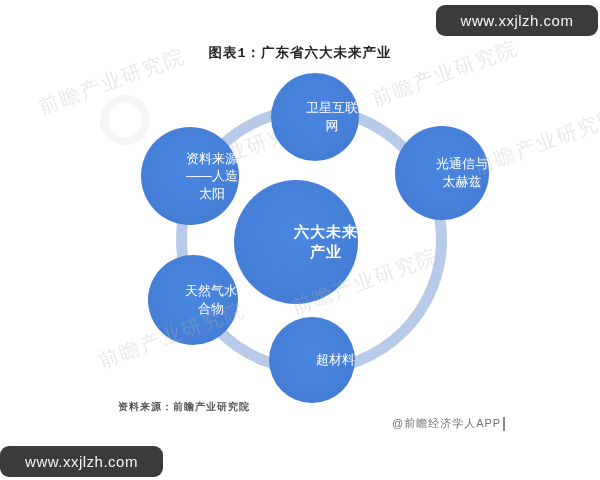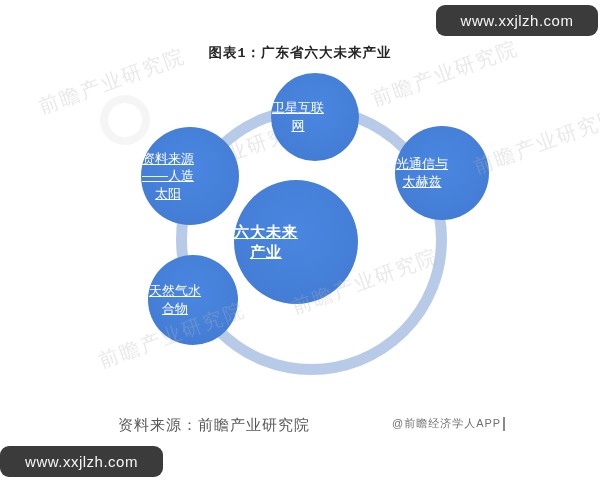--- a/index.html
+++ b/index.html
@@ -49,23 +49,22 @@
     border: 11px solid #b7cbe9;
     border-radius: 50%;
   }
 
   
   .node {
     position: absolute;
     border-radius: 50%;
     background: radial-gradient(circle at 50% 42%, #4a87e0 0%, #4179d2 100%);
     color: #ffffff;
-    display: flex; align-items: center; justify-content: flex-start;
+    display: flex; align-items: center; justify-content: flex-end;
     text-align: center;
-    text-decoration: underline;
   }
   .node .node-label {
     display: inline-block;
     line-height: 1.35;
     word-break: break-all;
   }
   .node.center-node {
     left: 234px; top: 180px; width: 124px; height: 124px;
     font-size: 15px; font-weight: bold; letter-spacing: 1px;
   }
@@ -102,24 +101,25 @@
     width: 34px; height: 34px;
     border-radius: 50%;
     border: 8px solid #c9c9c9;
     opacity: 0.18;
     transform: rotate(-20deg);
   }
 
   
   .footer-source {
     position: absolute;
-    left: 118px; top: 416px;
-    font-size: 15px;
+    left: 118px; top: 400px;
+    font-size: 10px;
     color: #595959;
     letter-spacing: 1px;
+    font-weight: bold;
   }
   .footer-credit {
     position: absolute;
     left: 392px; top: 416px;
     font-size: 11px;
     color: #707070;
     letter-spacing: 1px;
     display: flex; align-items: center; text-align: right;
   }
   .text-cursor {
@@ -142,20 +142,23 @@
   <div class="chart-title">图表1：广东省六大未来产业</div>
 
   <div class="ring"></div>
 
   <div class="node sat pos-top">
     <span class="node-label">卫星互联网</span>
   </div>
   <div class="node sat pos-top-right">
     <span class="node-label">光通信与太赫兹</span>
   </div>
+  <div class="node sat pos-bottom">
+    <span class="node-label">超材料</span>
+  </div>
   <div class="node sat pos-bottom-left">
     <span class="node-label">天然气水合物</span>
   </div>
   <div class="node sat pos-top-left">
     <span class="node-label">资料来源——人造太阳</span>
   </div>
 
   <div class="node center-node">
     <span class="node-label">六大未来产业</span>
   </div>

